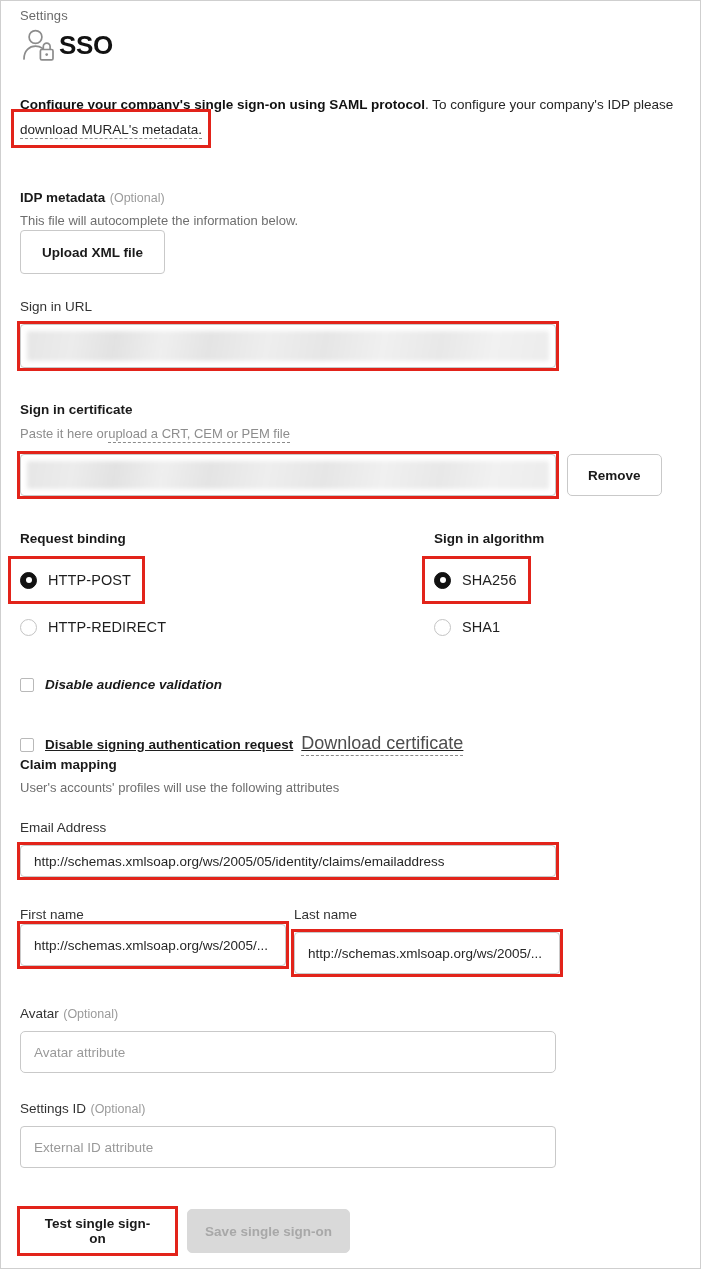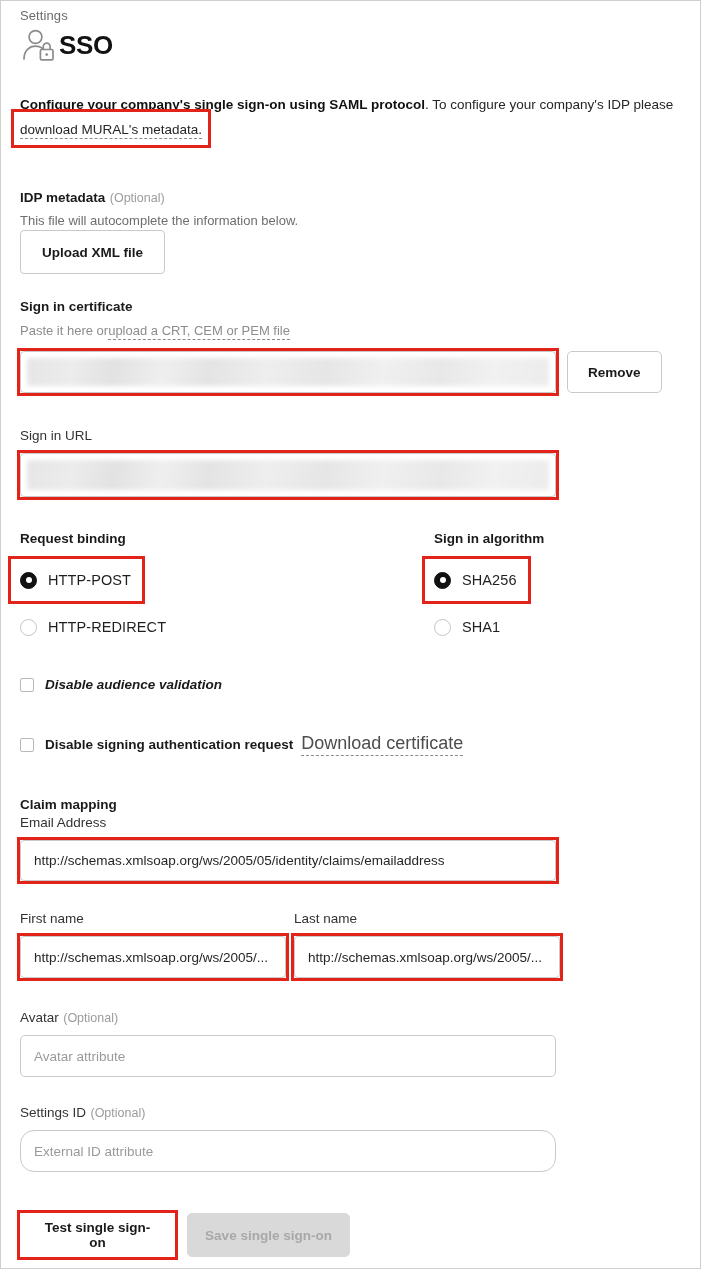--- a/index.html
+++ b/index.html
@@ -276,41 +276,41 @@
 
     <div class="sec" style="margin-bottom:24px;">
       <div>
         <span class="lbl-bold">IDP metadata</span>
         <span class="optional">(Optional)</span>
       </div>
       <div class="sub">This file will autocomplete the information below.</div>
       <button class="btn" style="height:44px;padding:0 21px;">Upload XML file</button>
     </div>
 
+    <div class="sec" style="margin-bottom:33px;">
+      <div class="lbl" style="margin-bottom:8px;">Sign in URL</div>
+      <div class="box-red" style="width:536px;">
+        <div class="inp redacted" style="height:44px;">
+          <span class="blur"></span>
+        </div>
+      </div>
+    </div>
+
     <div class="sec" style="margin-bottom:34px;">
       <div class="lbl-bold">Sign in certificate</div>
       <div class="sub" style="color:#8d8d8d;margin-top:6px;margin-bottom:11px;">
         <span>Paste it here or</span><a class="dashed-link" href="#" style="color:#8d8d8d;">upload a CRT, CEM or PEM file</a>
       </div>
       <div style="display:flex;align-items:center;gap:11px;">
         <div class="box-red" style="width:536px;">
           <div class="inp redacted" style="height:42px;">
             <span class="blur"></span>
           </div>
         </div>
         <button class="btn" style="height:42px;padding:0 20px;border-radius:5px;">Remove</button>
-      </div>
-    </div>
-
-    <div class="sec" style="margin-bottom:33px;">
-      <div class="lbl" style="margin-bottom:8px;">Sign in URL</div>
-      <div class="box-red" style="width:536px;">
-        <div class="inp redacted" style="height:44px;">
-          <span class="blur"></span>
-        </div>
       </div>
     </div>
 
     <div class="cols" style="margin-bottom:37px;">
       <div style="width:414px;">
         <div class="lbl-bold" style="margin-bottom:19px;">Request binding</div>
         <div class="radio-wrap sel">
           <div class="radio-row">
             <span class="radio on"></span>
             <span class="radio-label">HTTP-POST</span>
@@ -333,39 +333,40 @@
           <span class="radio"></span>
           <span class="radio-label">SHA1</span>
         </div>
       </div>
     </div>
 
     <div class="check-row" style="margin-bottom:41px;font-style:italic;">
       <span class="checkbox"></span>
       <span class="check-label">Disable audience validation</span>
     </div>
-    <div class="check-row" style="margin-bottom:40px;">
+    <div class="check-row" style="text-decoration:underline;">
       <span class="checkbox"></span>
       <span class="check-label">Disable signing authentication request</span>
       <a class="dashed-link" href="#" style="font-size:18px;color:#4d4d4d;margin-left:-3px;">Download certificate</a>
     </div>
 
     <div class="sec">
       <div class="lbl-bold">Claim mapping</div>
+      <div class="sub" style="margin-bottom:22px;">User's accounts' profiles will use the following attributes</div>
 
       <div style="margin-bottom:29px;">
         <div class="lbl" style="margin-bottom:8px;">Email Address</div>
         <div class="box-red" style="width:536px;">
-          <div class="inp" style="height:41px;">http://schemas.xmlsoap.org/ws/2005/05/identity/claims/emailaddress</div>
+          <div class="inp" style="height:32px;">http://schemas.xmlsoap.org/ws/2005/05/identity/claims/emailaddress</div>
         </div>
       </div>
 
       <div style="display:flex;gap:8px;margin-bottom:30px;">
         <div class="small-field">
-          <div class="lbl" style="margin-bottom:8px;">First name</div>
+          <div class="lbl" style="">First name</div>
           <div class="box-red">
             <div class="inp" style="height:42px;">http://schemas.xmlsoap.org/ws/2005/...</div>
           </div>
         </div>
         <div class="small-field">
           <div class="lbl" style="margin-bottom:8px;">Last name</div>
           <div class="box-red">
             <div class="inp" style="height:42px;">http://schemas.xmlsoap.org/ws/2005/...</div>
           </div>
         </div>
@@ -377,21 +378,21 @@
           <span class="optional">(Optional)</span>
         </div>
         <div class="inp placeholder" style="width:536px;height:42px;border-radius:5px;">Avatar attribute</div>
       </div>
 
       <div style="margin-bottom:41px;">
         <div style="margin-bottom:8px;">
           <span class="lbl">Settings ID</span>
           <span class="optional">(Optional)</span>
         </div>
-        <div class="inp placeholder" style="width:536px;height:42px;border-radius:14px;">External ID attribute</div>
+        <div class="inp placeholder" style="width:536px;height:42px;border-radius:4px;">External ID attribute</div>
       </div>
     </div>
 
     <div style="display:flex;align-items:center;gap:12px;">
       <div class="box-red">
         <button class="btn" style="height:44px;width:155px;border-radius:0;border-color:#ffffff;">Test single sign-on</button>
       </div>
       <button class="btn btn-disabled" style="height:44px;width:163px;border-radius:5px;">Save single sign-on</button>
     </div>
 

